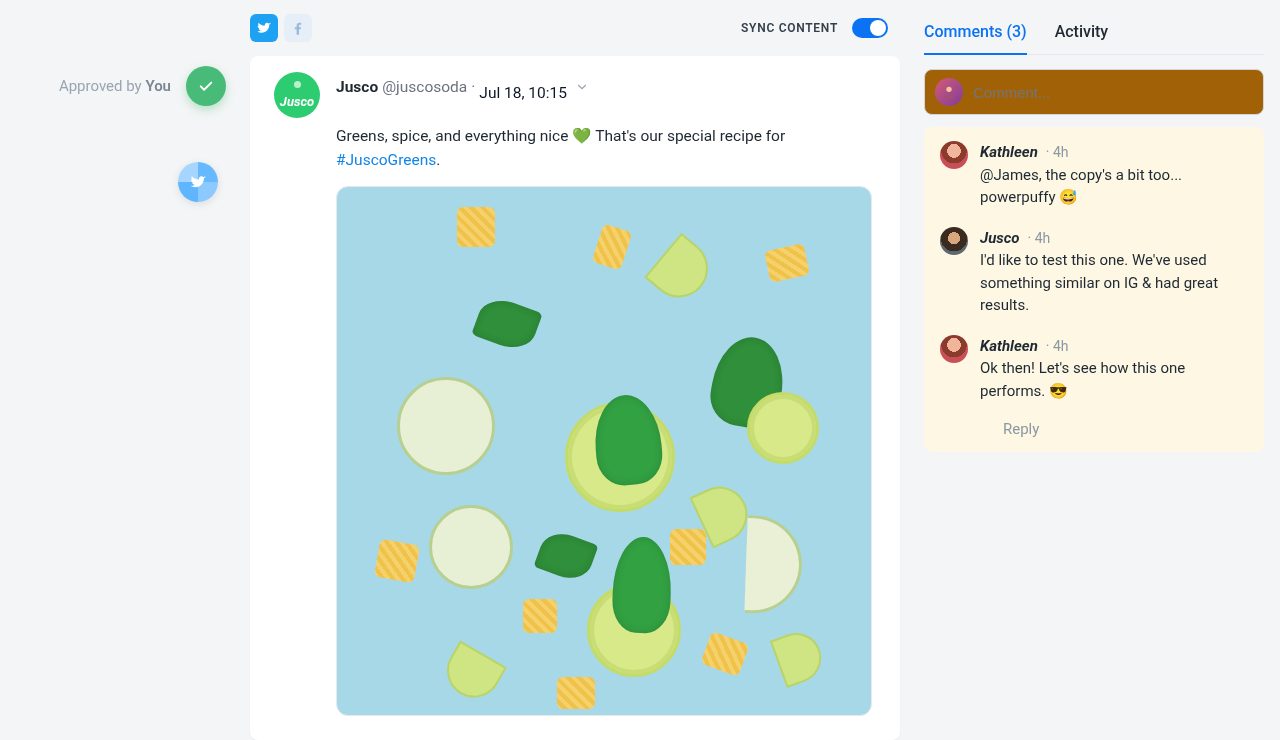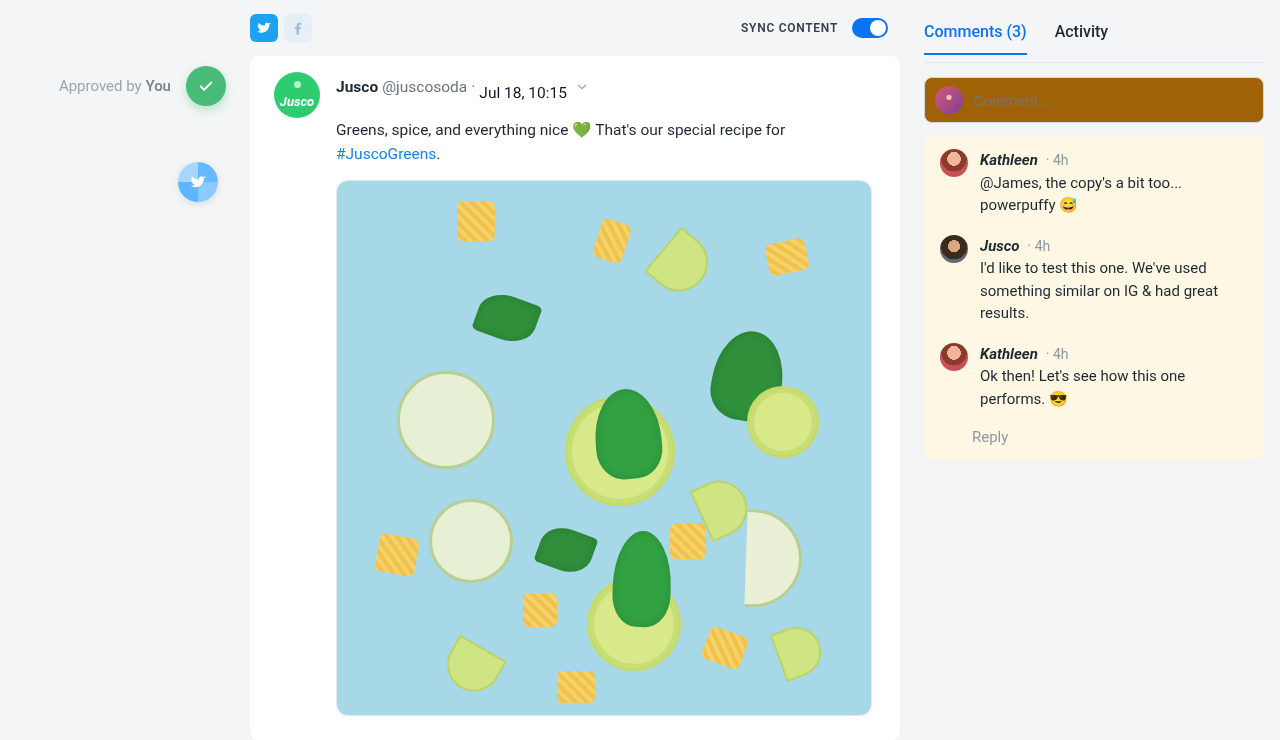--- a/index.html
+++ b/index.html
@@ -102,21 +102,21 @@
     content:""; position:absolute; top:9px; width:7px;height:7px;border-radius:50%;
     background:#b8f0c9;
   }
   .post-body { flex:1; display:flex; flex-direction:column; }
   .post-header { display:flex; align-items:center; gap:4px; font-size:15.5px; }
   .post-author { font-weight:700; color:#1f2933; }
   .post-handle { color:#6b7280; }
   .post-sep { color:#6b7280; }
   .post-date { color:#0f172a;margin-top:12px; }
   .chev-down { color:#9aa5b1; margin-left:4px; }
-  .post-text { margin-top:16px; font-size:15.5px; line-height:1.55; color:#1f2933; }
+  .post-text { margin-top:22px; font-size:15.5px; line-height:1.55; color:#1f2933; }
   .hashtag { color:#1285e8; }
   .heart { display:inline-block; color:#39b54a; }
   .post-image {
     margin-top:14px;
     width: 536px; height: 536px;
     border-radius: 12px;
     background:#a7d8e8;
     position:relative;
     overflow:hidden;
     border:1px solid #e5e9ec;
@@ -130,21 +130,21 @@
   .mint { background:#2f8f3a; border-radius: 50% 10% 50% 10%; transform: rotate(20deg); box-shadow: inset 0 0 8px rgba(0,0,0,.15); }
   .mint2 { background:#32a142; }
   .half { border-radius: 70px 70px 4px 4px / 70px 70px 4px 4px; background:#e9f0d6; border:3px solid #b7cf90; border-bottom:0; }
   
   .right-panel {
     width: 372px;
     padding: 12px 16px 0 16px;
     display:flex; flex-direction:column;
   }
   .tabs {
-    display:flex; gap:28px; border-bottom:1px solid #e4e7eb; padding-bottom: 8px;
+    display:flex; gap:28px; border-bottom:1px solid #e4e7eb; padding-bottom: 0;
   }
   .tab {
     font-size:16px; padding:10px 0 12px 0; cursor:pointer; color:#1f2933; font-weight:500;
   }
   .tab.active { color:#0b72f3; border-bottom:2px solid #0b72f3; margin-bottom:-1px; }
   .comment-input {
     margin-top:14px;
     border:1px solid #d2d6dc; border-radius:8px;
     height:46px;
     display:flex; align-items:center; padding:0 10px; gap:10px;
@@ -165,21 +165,21 @@
   }
   .comment:last-of-type { margin-bottom:8px; }
   .c-avatar { width:28px;height:28px;border-radius:50%; flex-shrink:0; }
   .av-kath { background: radial-gradient(circle at 50% 35%, #f0b59a 0 30%, #8a3b2b 30% 55%, #c94f56 55% 100%); }
   .av-james { background: radial-gradient(circle at 50% 40%, #d9a77e 0 28%, #3a2b1e 28% 60%, #5c6770 60% 100%); }
   .c-body { font-size:15px; line-height:1.5; color:#1f2933; }
   .c-head { display:flex; align-items:baseline; gap:8px; }
   .c-name { font-weight:700;font-style:italic; }
   .c-time { color:#8c98a4; font-size:14px; }
   .c-time::before { content:"· "; color:#8c98a4; }
-  .reply-link { color:#8c98a4; font-size:15px; margin-left:32px; cursor:pointer; }
+  .reply-link { color:#8c98a4; font-size:15px; margin-left:63px; cursor:pointer; }
   svg { display:block; }
 </style>
 </head>
 <body>
 
 <div class="page">
 
   <div class="left-rail">
     <div class="approved-row">
       <span class="approved-text">

